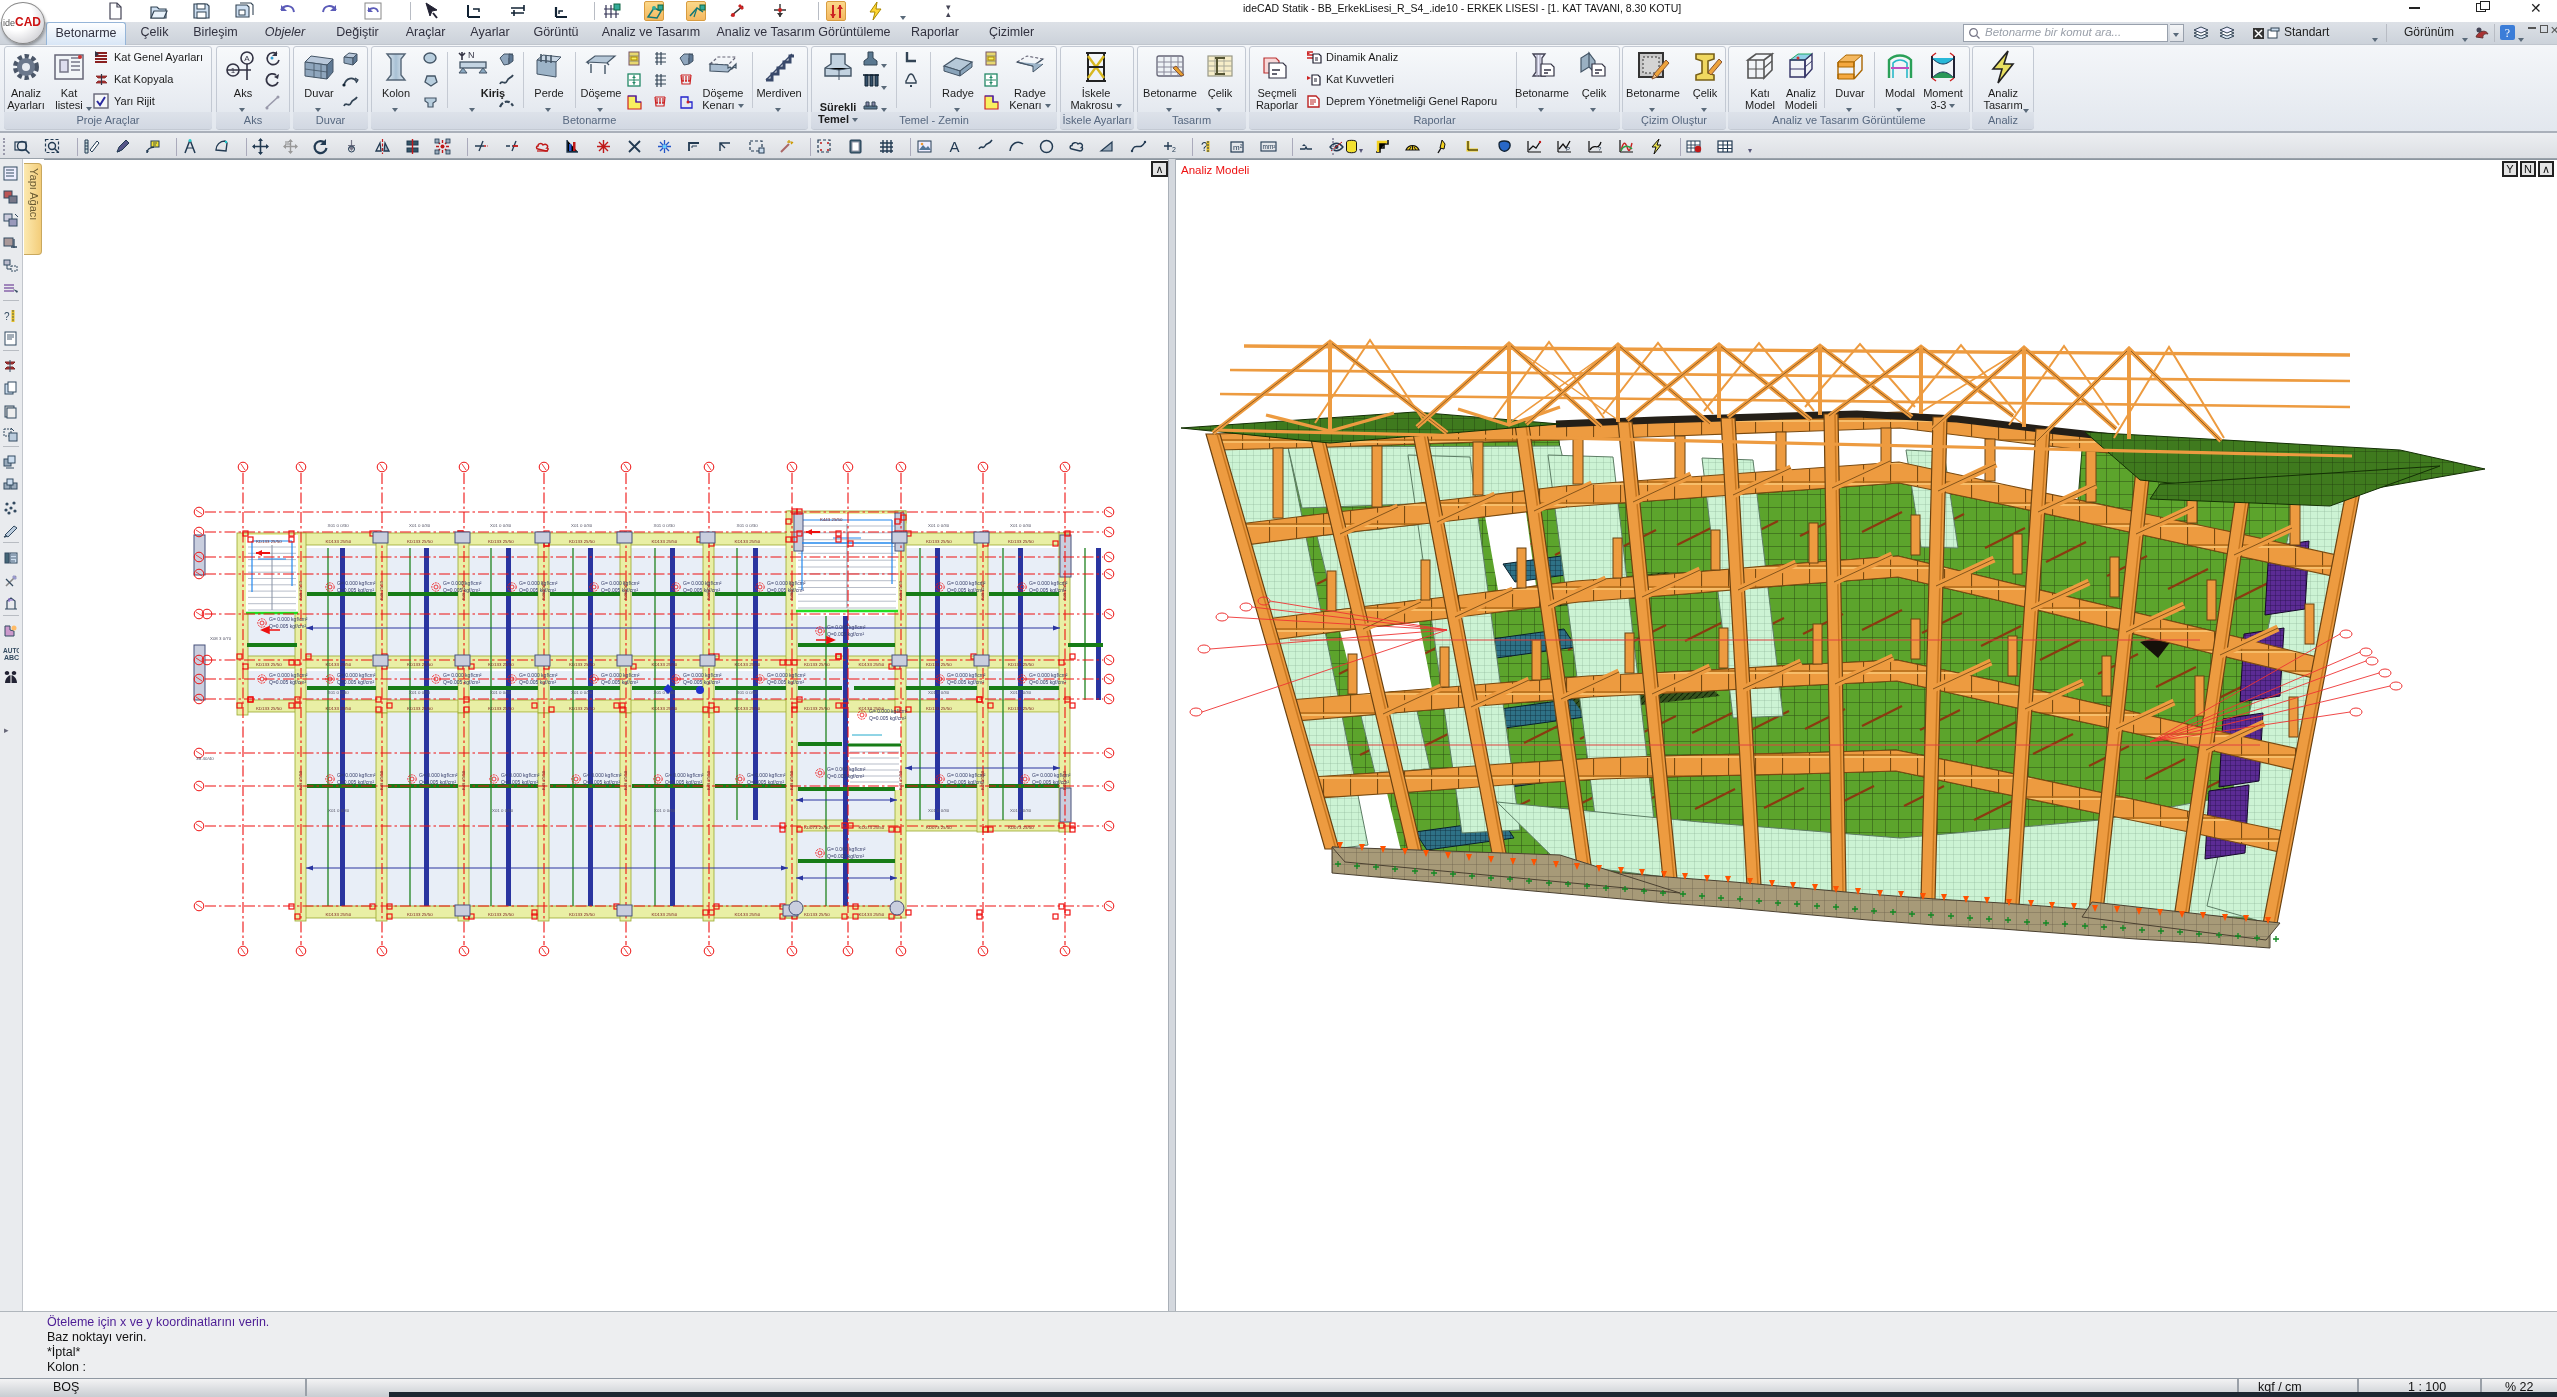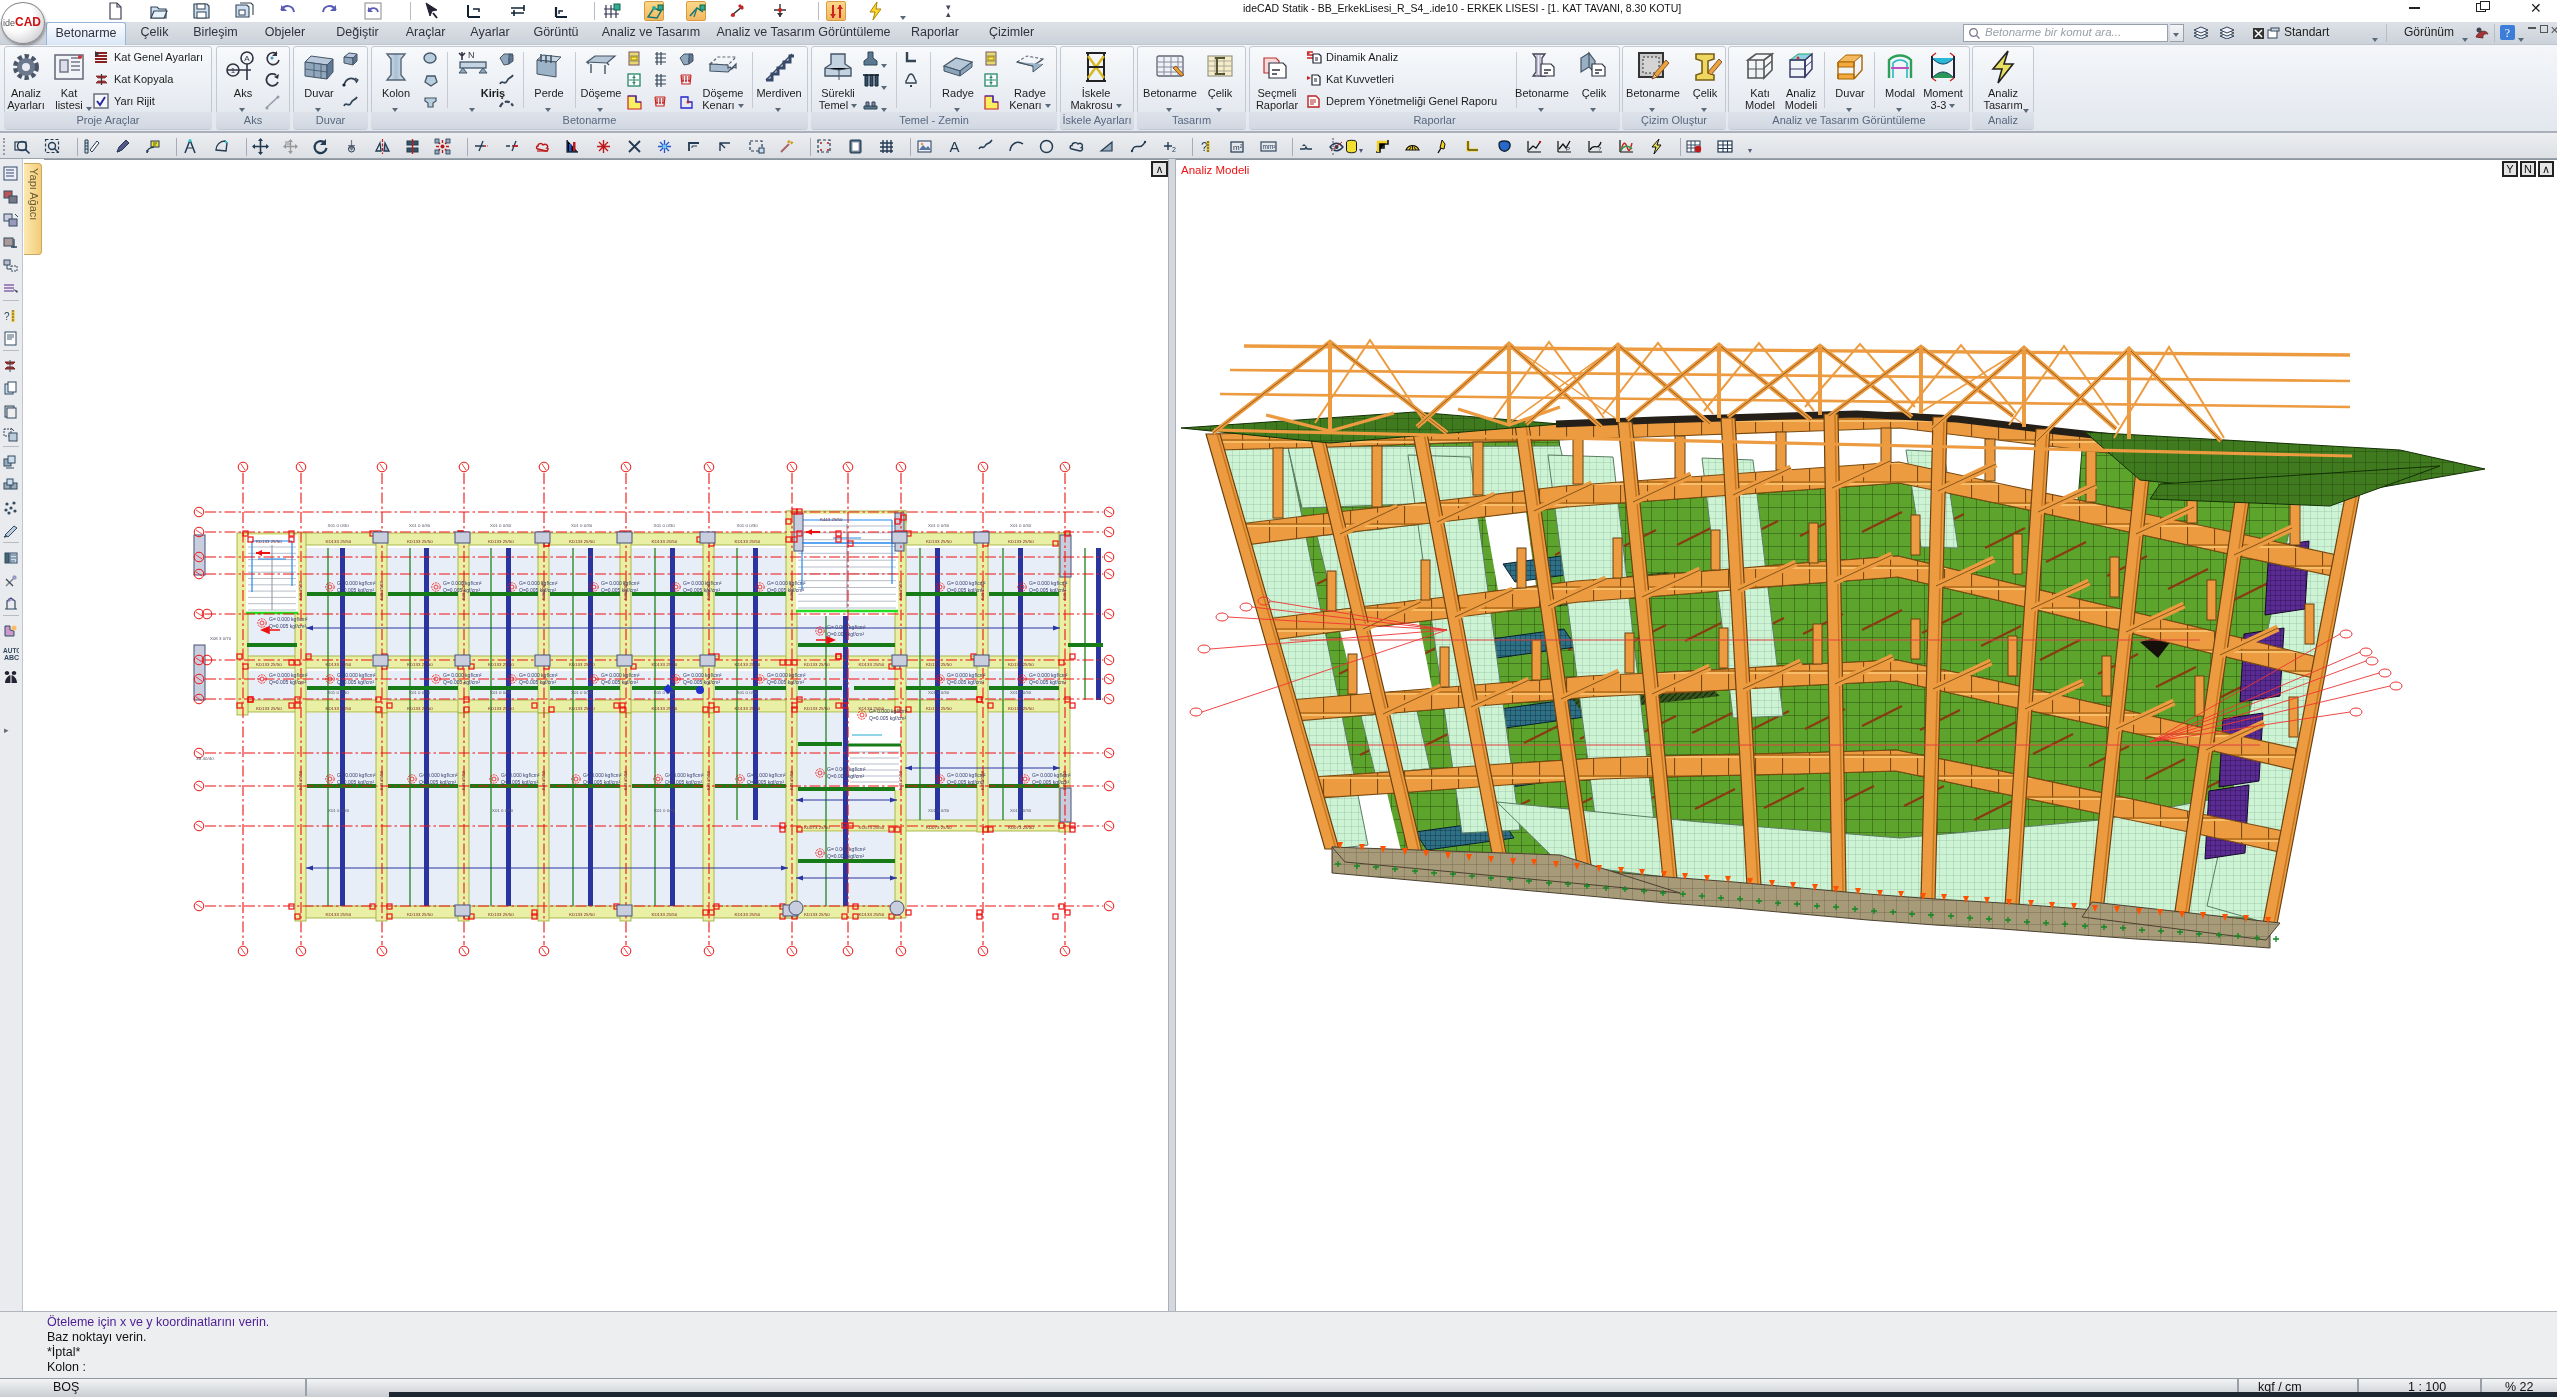--- a/index.html
+++ b/index.html
@@ -97,21 +97,21 @@
       <path d="M11 1L4 11h5l-2 8 8-11h-5z" fill="#ffd633" stroke="#a80" stroke-width="1"></path>
     </svg></div>
 <div class="abs" style="left:900px;top:8px;"><span class="arr"></span></div>
 <div class="abs" style="left:946px;top:4px;font-size:9px;color:#445;line-height:7px;">▾<br>▴</div>
 <div class="abs" style="left:0;top:22px;width:2557px;height:23px;background:linear-gradient(#dde1e7,#ccd2da);border-bottom:1px solid #c0c6ce;"></div>
 <div class="abs" style="left:1px;top:2px;width:44px;height:42px;border-radius:50%;background:radial-gradient(circle at 35% 30%,#ffffff 40%,#d8d8dc 75%,#9a9aa2);border:1px solid #888;box-shadow:1px 2px 3px rgba(0,0,0,0.3);z-index:40;"></div>
 <div class="abs" style="left:3px;top:15px;font-size:9px;color:#555;z-index:41;">ide<span style="color:#cc1111;font-weight:bold;font-size:12px;">CAD</span></div>
 <div class="tab" style="left:46px;width:80px;background:linear-gradient(#fdfeff,#d8e6f6);border:1px solid #95b5d8;border-bottom:none;border-radius:3px 3px 0 0;height:23px;"><b style="font-weight:normal">Betonarme</b></div>
 <div class="tab" style="left:126px;width:57px;">Çelik</div>
 <div class="tab" style="left:183px;width:65px;">Birleşim</div>
-<div class="tab" style="left:248px;width:74px;">Objeler</div>
+<div class="tab" style="left:248px;width:74px;font-style:italic;">Objeler</div>
 <div class="tab" style="left:322px;width:71px;">Değiştir</div>
 <div class="tab" style="left:393px;width:65px;">Araçlar</div>
 <div class="tab" style="left:458px;width:64px;">Ayarlar</div>
 <div class="tab" style="left:522px;width:68px;">Görüntü</div>
 <div class="tab" style="left:590px;width:122px;">Analiz ve Tasarım</div>
 <div class="tab" style="left:712px;width:183px;">Analiz ve Tasarım Görüntüleme</div>
 <div class="tab" style="left:895px;width:80px;">Raporlar</div>
 <div class="tab" style="left:975px;width:73px;">Çizimler</div>
 <div class="abs" style="left:1963px;top:24px;width:205px;height:18px;background:#fff;border:1px solid #98a0ac;"></div>
 <div class="abs" style="left:1968px;top:26px;width:13px;height:13px;"><svg width="13" height="13" viewBox="0 0 13 13" style="">
@@ -345,21 +345,21 @@
       <path d="M4 30L30 4" stroke="#39496a" stroke-width="1.4"></path>
     </svg></div>
 <div class="abs biglbl" style="left:734px;top:87px;width:90px;">Merdiven</div>
 <div class="abs" style="left:775px;top:100px;"><span class="arr"></span></div>
 <div class="abs" style="left:811px;top:46px;width:246px;height:84px;background:linear-gradient(#f7f9fb,#e7ebf1 70%,#dde3ea);border:1px solid #c3c9d3;border-radius:3px;"></div>
 <div class="abs" style="left:811px;top:112px;width:246px;height:17px;background:linear-gradient(#dde2ea,#d2d8e2);border-radius:0 0 3px 3px;text-align:center;font-size:11px;color:#56677f;line-height:16px;">Temel - Zemin</div>
 <div class="abs" style="left:821px;top:50px;width:34px;height:34px;"><svg width="34" height="34" viewBox="0 0 34 34">
       <path d="M10 4h14v10l6 4v8H4v-8l6-4z" fill="#c2d2e0" stroke="#456" stroke-width="1.4"></path>
       <path d="M4 18l14 2 12-2M18 20v10" stroke="#456" stroke-width="1"></path>
     </svg></div>
-<div class="abs biglbl" style="left:793px;top:87px;width:90px;">Sürekli<br>Temel <span class="arr" style="margin-bottom:1px;"></span></div>
+<div class="abs biglbl" style="left:793px;top:101px;width:90px;font-weight:bold;">Sürekli<br>Temel <span class="arr" style="margin-bottom:1px;"></span></div>
 <div class="abs" style="left:862px;top:50px;width:17px;height:17px;"><svg width="17" height="17" viewBox="0 0 17 17">
       <path d="M6 2h5v6l4 3v4H2v-4l4-3z" fill="#5a7890" stroke="#345"></path>
     </svg></div>
 <div class="abs" style="left:881px;top:56px;"><span class="arr"></span></div>
 <div class="abs" style="left:862px;top:72px;width:17px;height:17px;"><svg width="17" height="17" viewBox="0 0 17 17">
       <path d="M3 3h3v11H3zM8 3h3v11H8zM13 3h3v11h-3z" fill="#35506a" stroke="#123"></path>
       <path d="M1 3h16" stroke="#123" stroke-width="1.6"></path>
     </svg></div>
 <div class="abs" style="left:881px;top:78px;"><span class="arr"></span></div>
 <div class="abs" style="left:862px;top:94px;width:17px;height:17px;"><svg width="17" height="17" viewBox="0 0 17 17">

